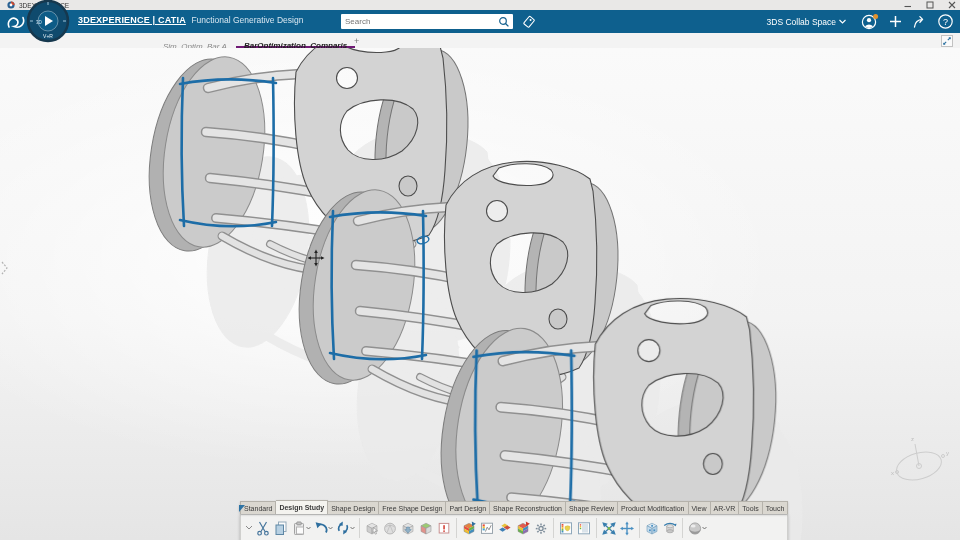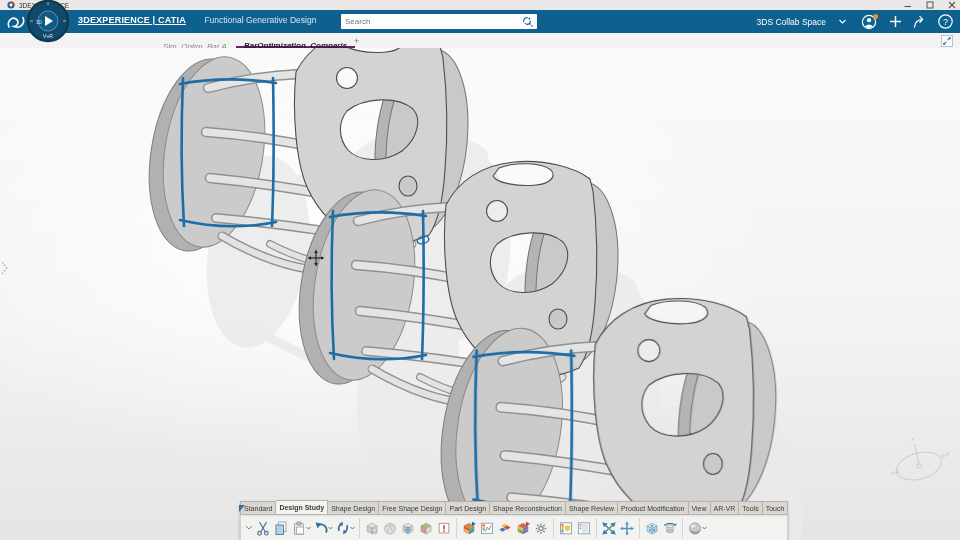--- a/index.html
+++ b/index.html
@@ -11,29 +11,29 @@
   .titlebar{left:0;top:0;width:960px;height:10px;background:#e9e8e7;border-bottom:1px solid #d2d2d2;
             display:flex;align-items:center;font-size:6.5px;color:#333;}
   .titlebar .appico{margin:0 4px 0 7px;display:flex;}
   .wctrls{position:absolute;right:4px;top:0;height:10px;display:flex;align-items:center;gap:14px;}
   .wctrls svg{display:block;}
 
   
   .appbar{left:0;top:10px;width:960px;height:23px;background:#0e608e;color:#fff;}
   .brand{position:absolute;left:78px;top:5px;font-size:9px;color:#fff;white-space:nowrap;}
   .brand b{font-weight:bold;letter-spacing:.2px;text-decoration:underline;}
-  .brand span.app{font-weight:normal;font-size:8.5px;color:#d8e6f0;margin-left:16px;}
-  .searchwrap{position:absolute;left:341px;top:4px;width:196px;height:15px;background:#fff;
+  .brand span.app{font-weight:normal;font-size:8.5px;color:#d8e6f0;margin-left:3px;}
+  .searchwrap{position:absolute;left:341px;top:4px;width:172px;height:15px;background:#fff;
               display:flex;align-items:center;border-radius:1px;}
   .searchwrap input{border:0;outline:0;flex:1;height:12px;font-size:8px;padding:0 4px;
                     font-family:"Liberation Sans",sans-serif;color:#444;background:transparent;}
   .searchwrap .mag{margin-right:3px;display:flex;}
   .tagbtn{position:absolute;left:521px;top:4px;width:16px;height:16px;display:flex;background:transparent;border:0;padding:0;}
   .rightgrp{position:absolute;right:6px;top:0;height:23px;display:flex;align-items:center;gap:9px;}
-  .collab{font-size:8.5px;color:#fff;display:flex;align-items:center;gap:13px;white-space:nowrap;background:transparent;border:0;
+  .collab{font-size:8.5px;color:#fff;display:flex;align-items:center;gap:3px;white-space:nowrap;background:transparent;border:0;
           font-family:"Liberation Sans",sans-serif;}
   .ibtn{background:transparent;border:0;padding:0;display:flex;align-items:center;}
 
   
   .logo{left:5px;top:12px;z-index:11;}
   .compass{left:26px;top:0px;z-index:12;}
 
   
   .tabstrip{left:0;top:33px;width:960px;height:15px;background:#f3f3f3;border-bottom:1px solid #dcdcdc;}
   .dtab{position:absolute;top:0;height:15px;line-height:15px;font-size:8px;font-style:italic;color:#8a8a8a;

